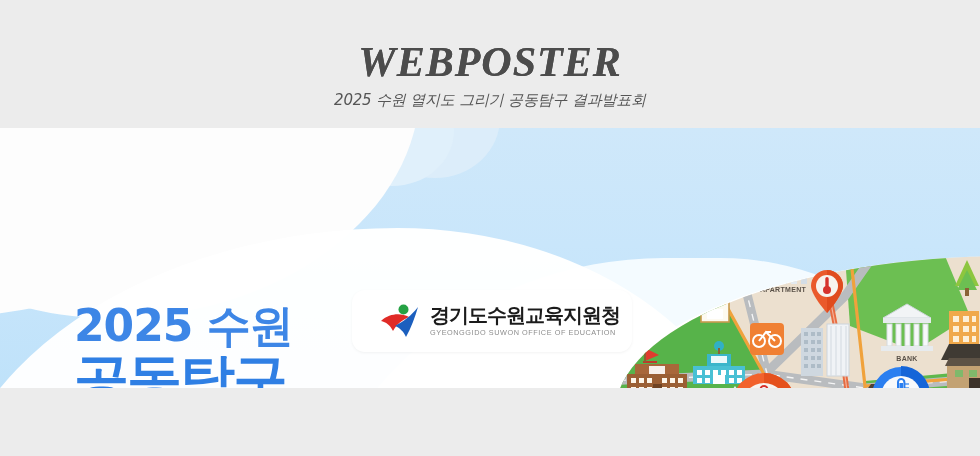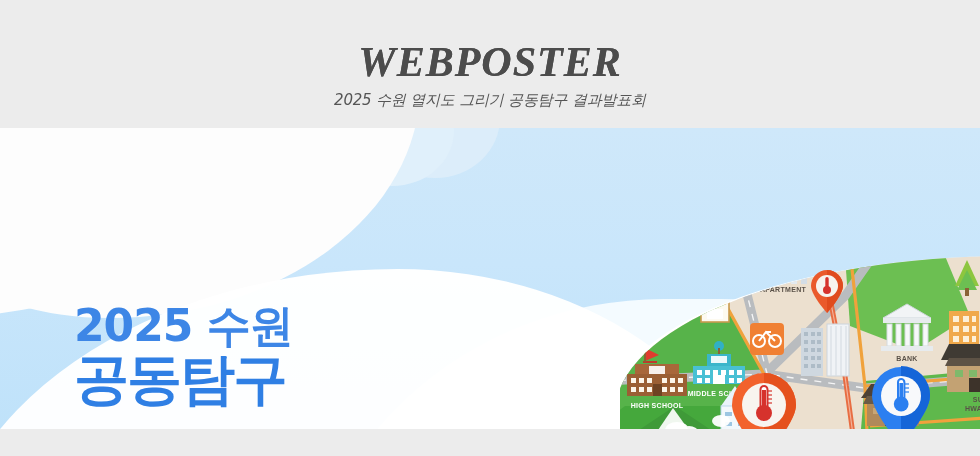--- a/index.html
+++ b/index.html
@@ -32,21 +32,21 @@
     font-family:"DejaVu Sans","Liberation Sans",sans-serif;
     font-style:italic;
     font-size:15px;
     color:#555;
     letter-spacing:-0.2px;
     margin-top:8px;
   }
 
   
   .banner{
-    position:absolute;left:0;top:128px;width:980px;height:301px;
+    position:absolute;left:0;top:128px;width:980px;height:260px;
     overflow:hidden;
     background:linear-gradient(180deg,#cfe8fa 0%, #c9e6fb 45%, #bfe2fa 100%);
   }
   
   .blob-white{
     position:absolute;left:-140px;top:-60px;width:560px;height:250px;
     background:#fdfdfd;
     border-radius:0 0 60% 48%/0 0 100% 80%;
   }
   .blob-white2{
@@ -155,20 +155,31 @@
                M32 42 a22 22 0 0 1 22 -22 a22 22 0 0 1 22 22
                M76 44 a13 13 0 0 1 13 -13 a13 13 0 0 1 13 13" fill="none" stroke="#ffffff" stroke-width="2.6" stroke-linecap="round"></path>
     </svg>
 
     <div class="title-block">
       <div class="t-line t1">2025 수원</div>
       <div class="t-line t3">공동탐구</div>
 
     </div>
 
+    <div class="logo-card">
+      <svg class="logo-mark" viewBox="0 0 40 34">
+        <circle cx="23.5" cy="5.5" r="5" fill="#25a244"></circle>
+        <path d="M1 17 C10 9 21 9 29 13 C22 16 17 20 13 27 C10 21 6 18 1 17 Z" fill="#e02b27"></path>
+        <path d="M38 3 C31 12 24 17 15 22 C20 24 24 28 26 33 C31 24 35 13 38 3 Z" fill="#1c5fbe"></path>
+      </svg>
+      <div class="logo-txt">
+        <div class="logo-ko">경기도수원교육지원청</div>
+        <div class="logo-en">GYEONGGIDO SUWON OFFICE OF EDUCATION</div>
+      </div>
+    </div>
 
     <div class="map-wrap">
       <div class="map-clip">
         <svg class="map-svg" viewBox="0 0 400 315">
 
           <rect x="0" y="0" width="400" height="315" fill="#ece0cf"></rect>
 
           <path d="M-10 30 L95 20 L150 120 L120 230 L20 300 L-10 300 Z" fill="#57b34a"></path>
           <path d="M10 150 L120 150 L115 235 L20 300 L-10 300 L-10 165 Z" fill="#45a83c"></path>
           <path d="M0 190 L60 150 L120 190 L120 235 L10 250 Z" fill="#3f9a38"></path>

